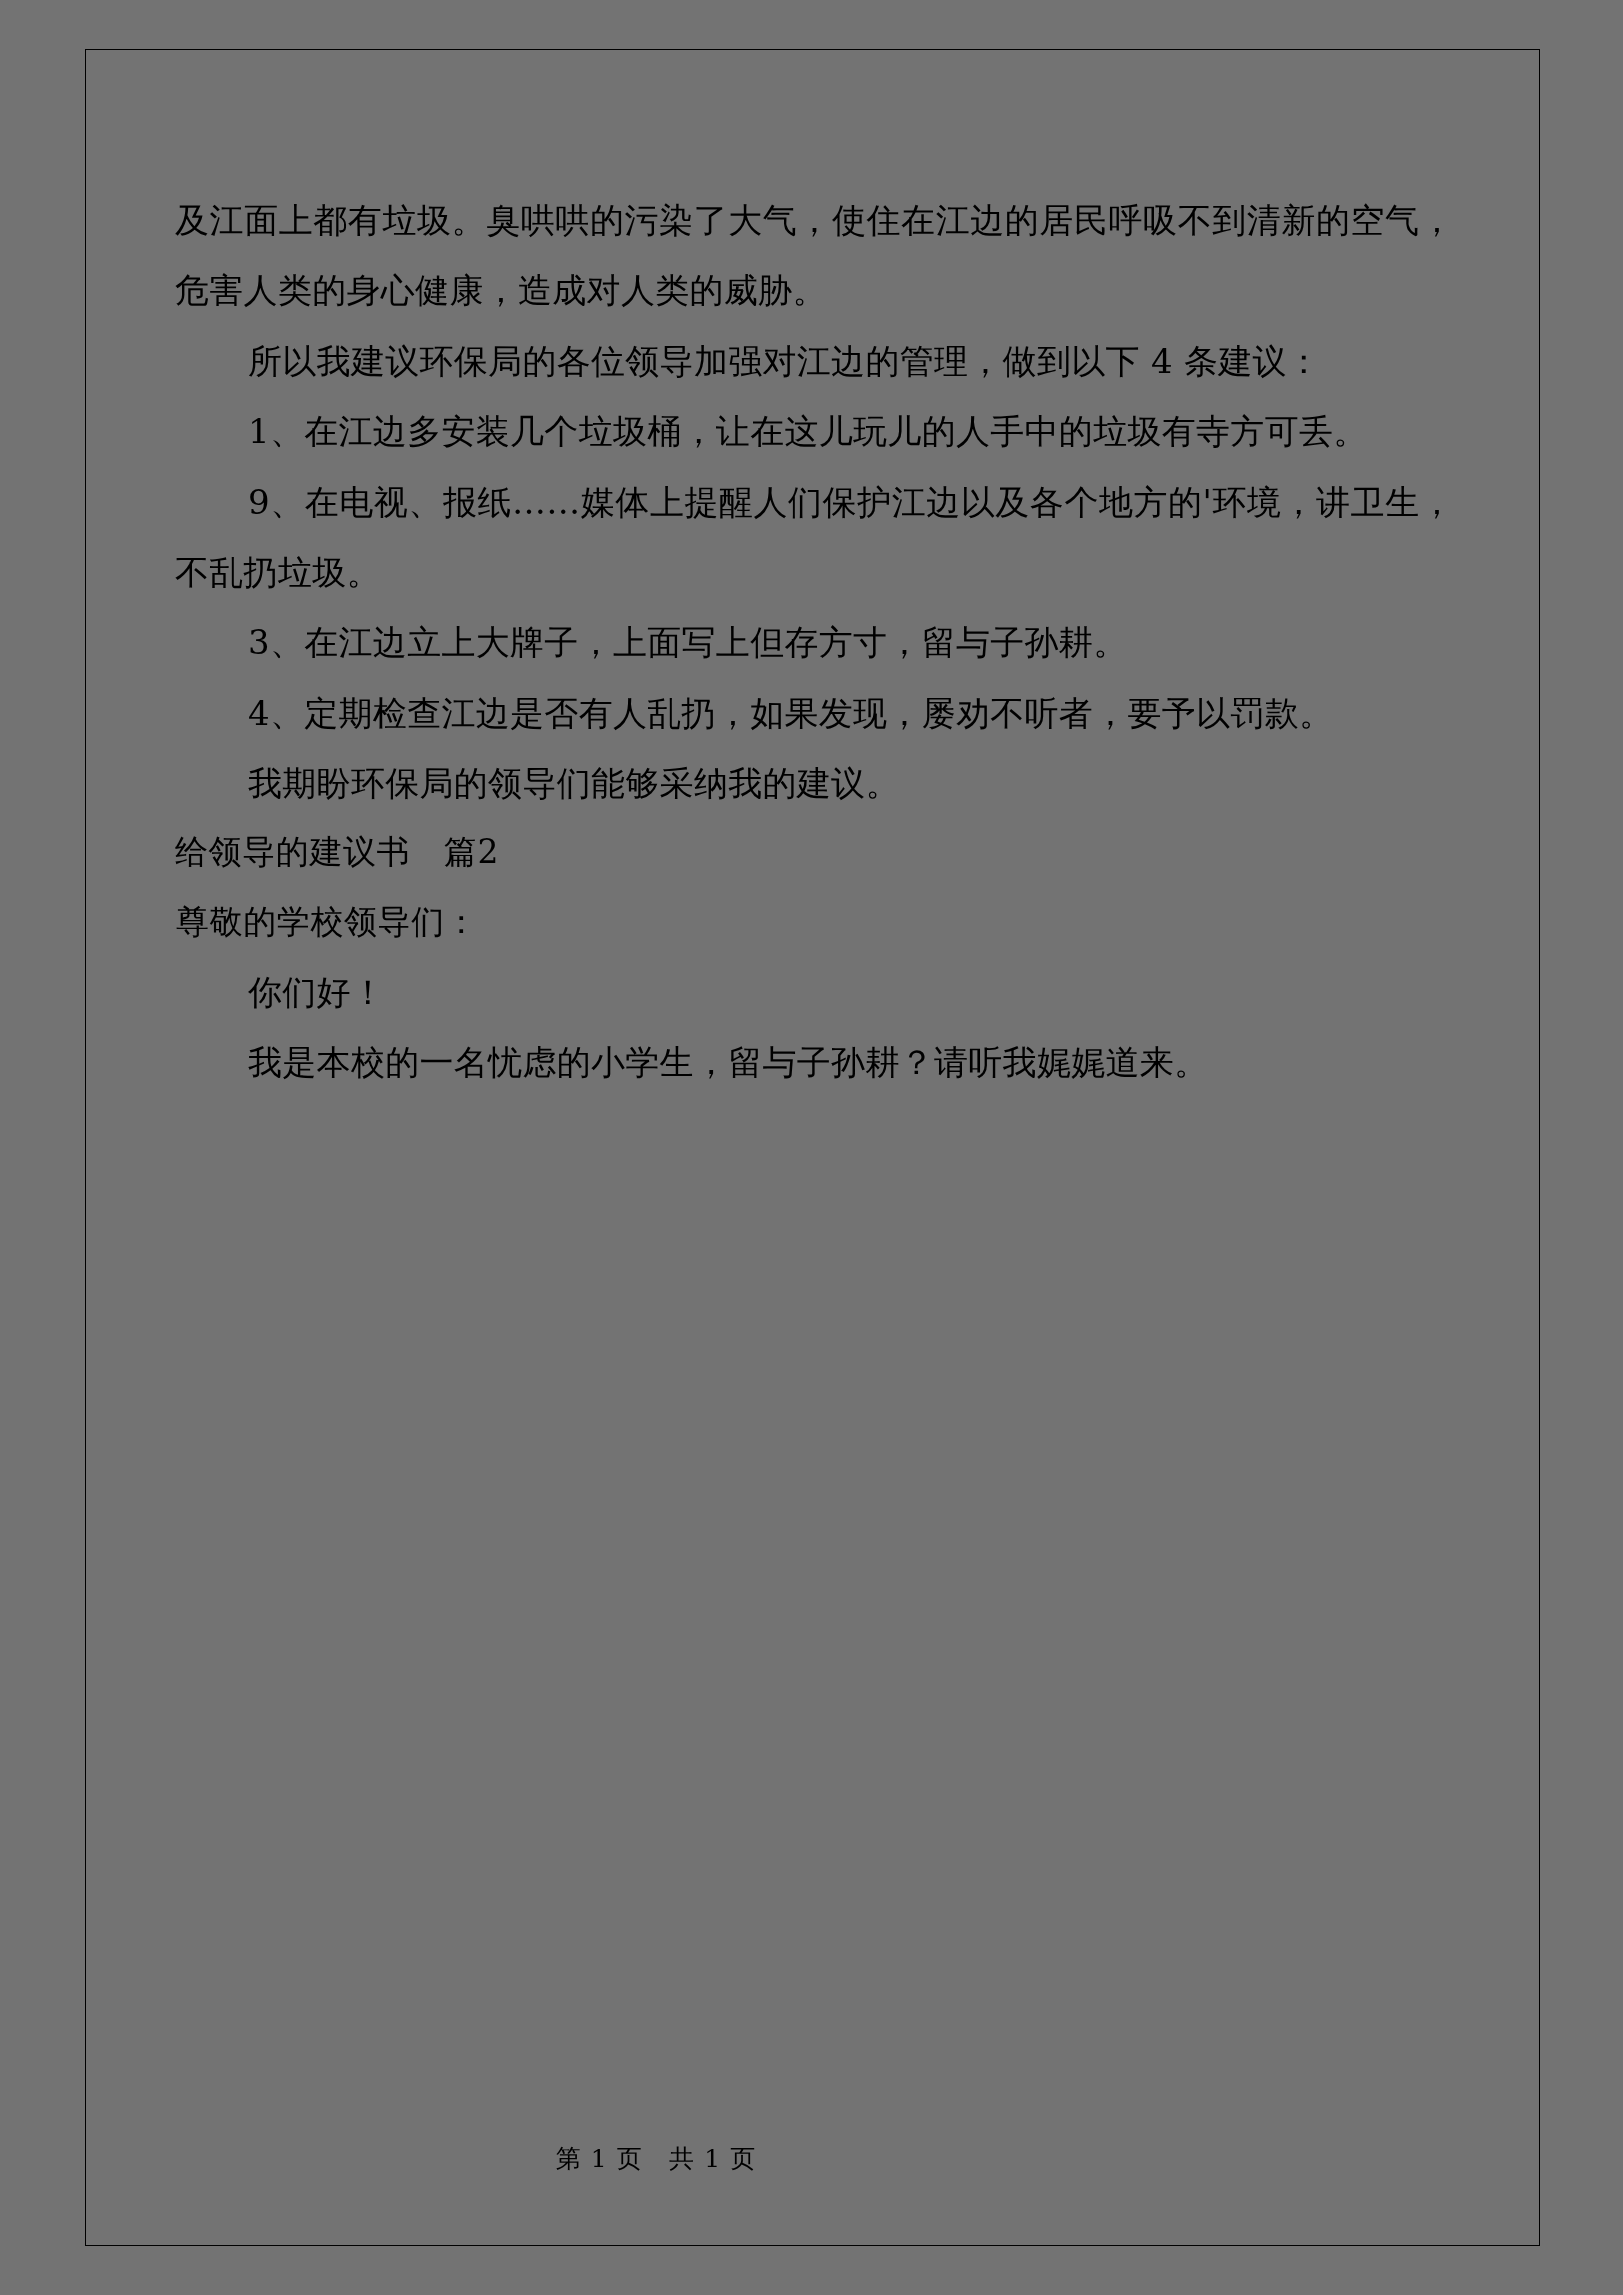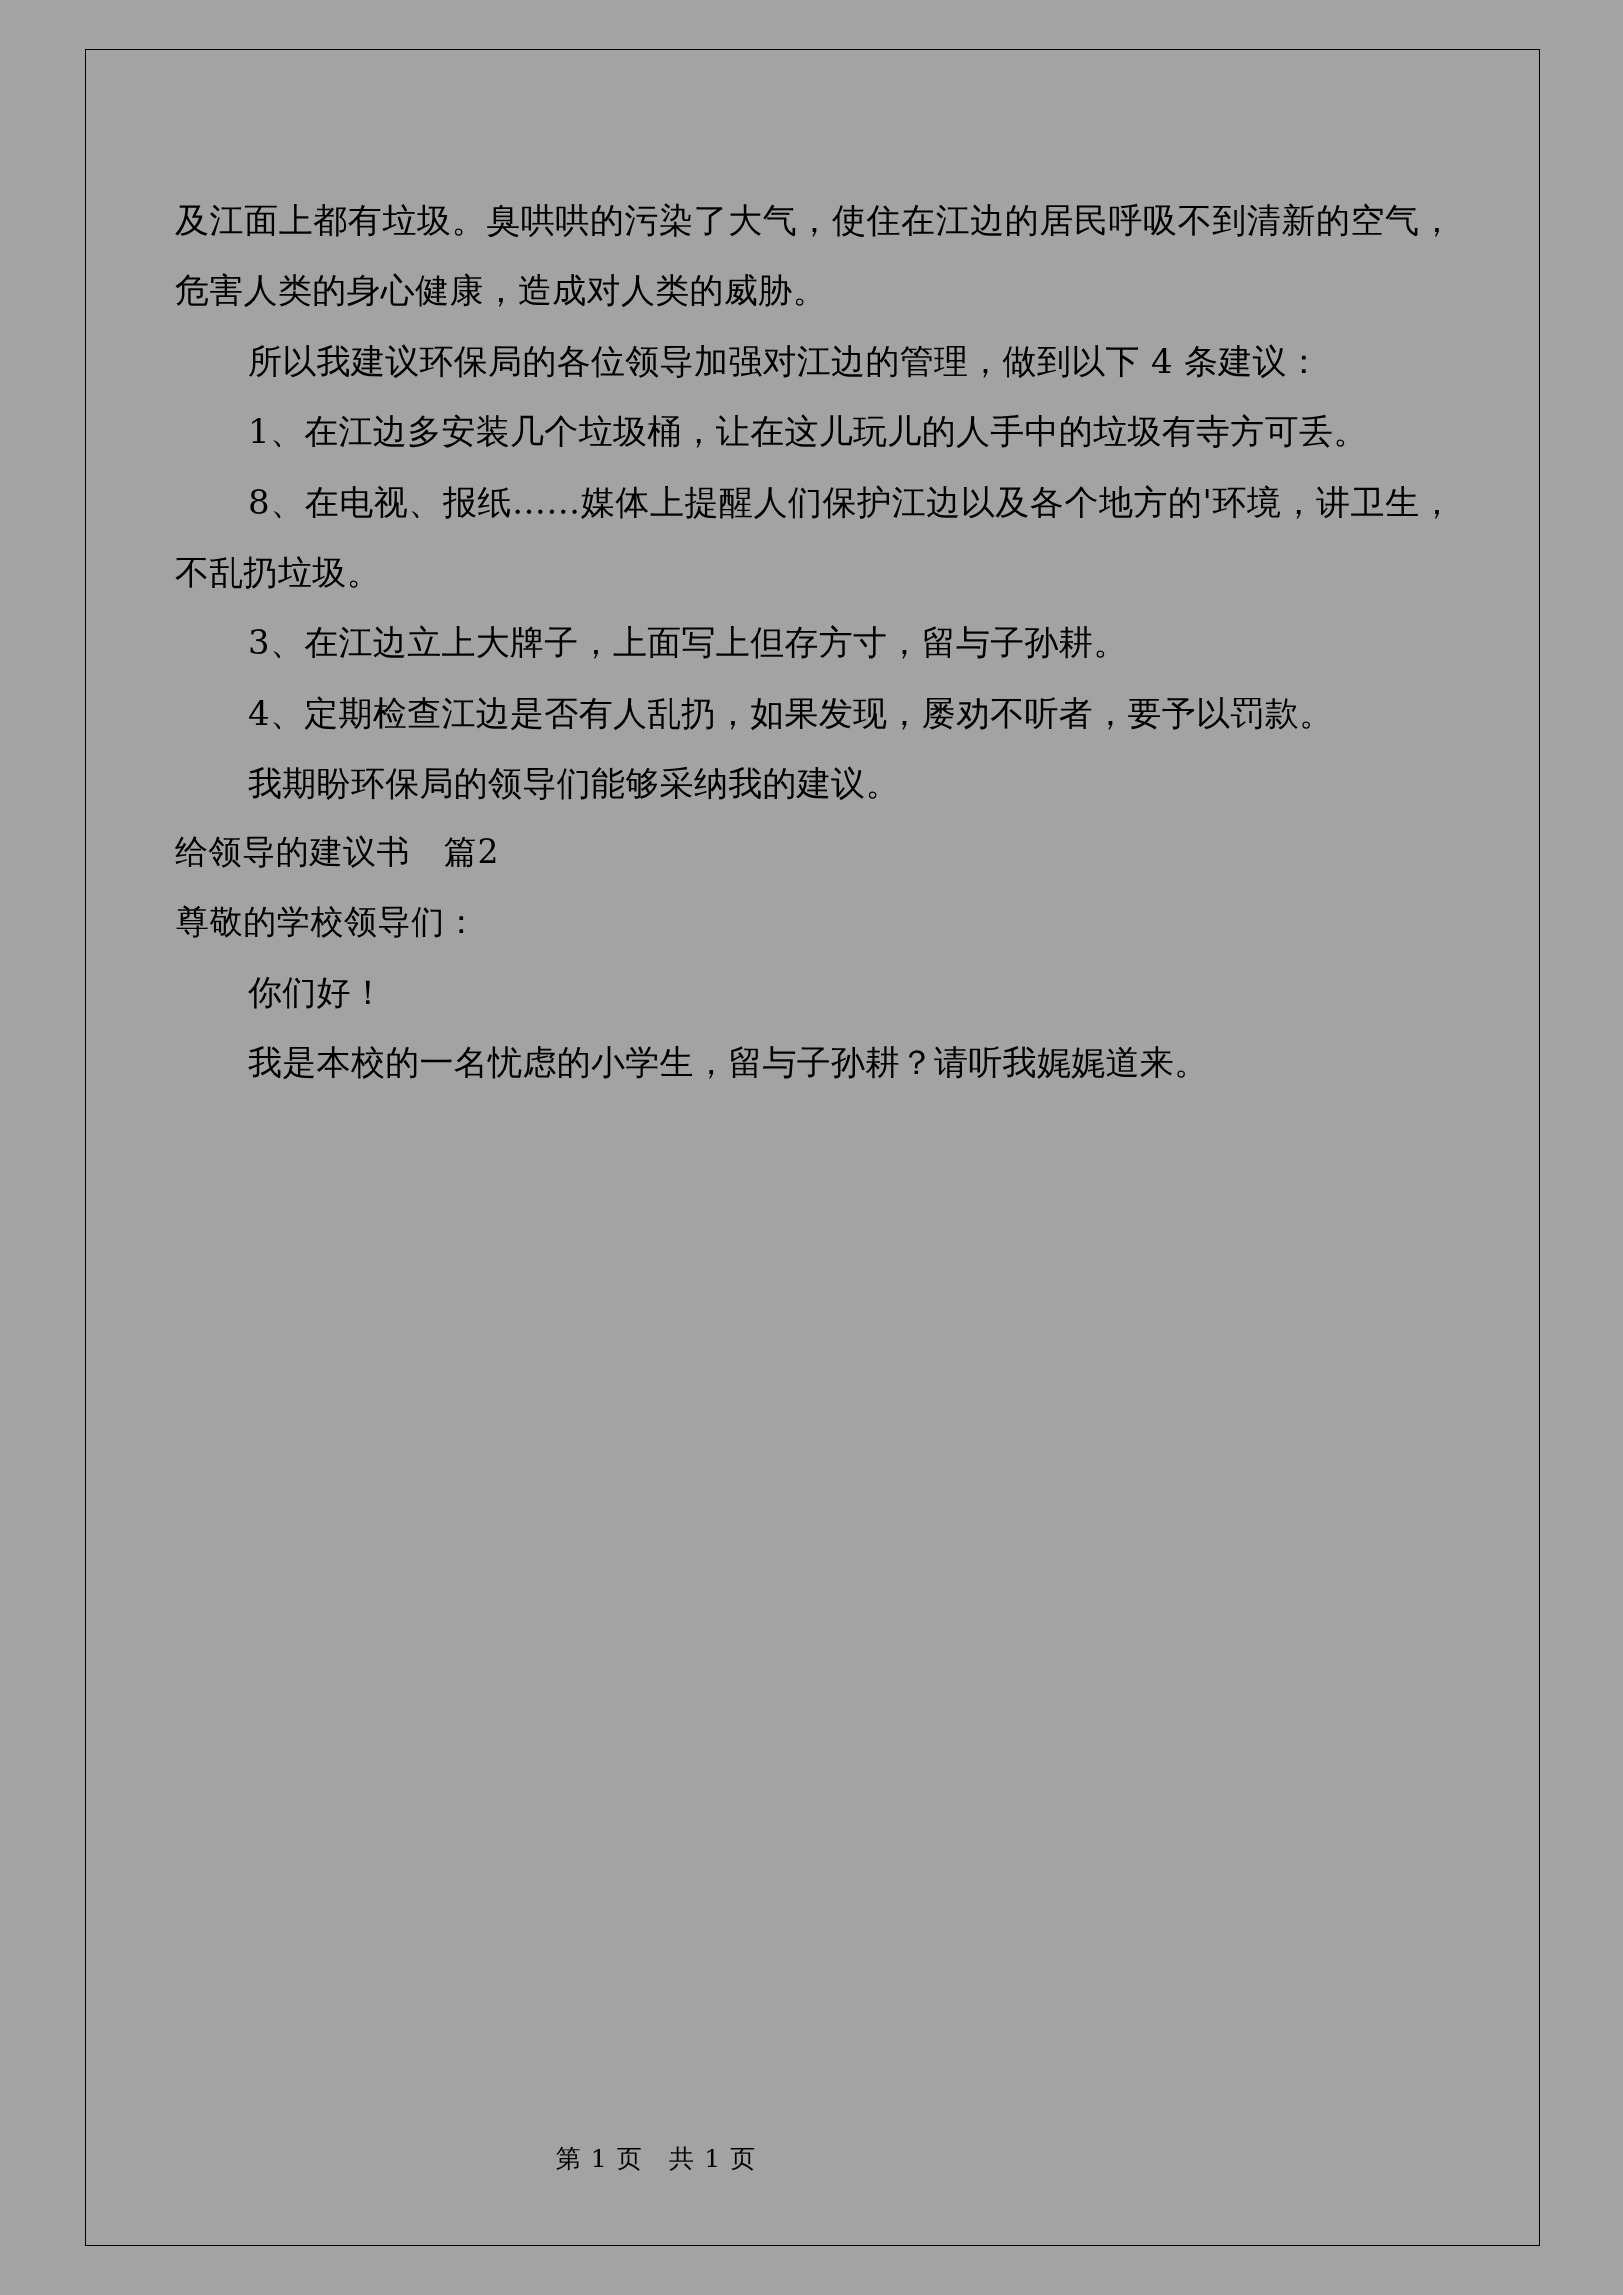--- a/index.html
+++ b/index.html
@@ -14,21 +14,21 @@
     color: #000000;
     position: relative;
     overflow: hidden;
   }
   .page {
     position: absolute;
     left: 0;
     top: 0;
     width: 1623px;
     height: 2295px;
-    background: #a3a3a3;
+    background: #737373;
   }
   .page-border {
     position: absolute;
     left: 85px;
     top: 49px;
     width: 1455px;
     height: 2197px;
     border: 1.7px solid #000000;
     box-sizing: border-box;
   }
@@ -79,21 +79,21 @@
 </head>
 <body>
 
 <div class="page">
   <div class="page-border"></div>
 
   <div class="content">
     <p class="para">及江面上都有垃圾。臭哄哄的污染了大气，使住在江边的居民呼吸不到清新的空气，危害人类的身心健康，造成对人类的威胁。</p>
     <p class="para indent">所以我建议环保局的各位领导加强对江边的管理，做到以下 4 条建议：</p>
     <p class="para indent">1、在江边多安装几个垃圾桶，让在这儿玩儿的人手中的垃圾有寺方可丢。</p>
-    <p class="para indent">8、在电视、报纸……媒体上提醒人们保护江边以及各个地方的'环境，讲卫生，不乱扔垃圾。</p>
+    <p class="para indent">9、在电视、报纸……媒体上提醒人们保护江边以及各个地方的'环境，讲卫生，不乱扔垃圾。</p>
     <p class="para indent">3、在江边立上大牌子，上面写上但存方寸，留与子孙耕。</p>
     <p class="para indent">4、定期检查江边是否有人乱扔，如果发现，屡劝不听者，要予以罚款。</p>
     <p class="para indent">我期盼环保局的领导们能够采纳我的建议。</p>
     <p class="heading">给领导的建议书　篇2</p>
     <p class="plain">尊敬的学校领导们：</p>
     <p class="para indent">你们好！</p>
     <p class="para indent">我是本校的一名忧虑的小学生，留与子孙耕？请听我娓娓道来。</p>
   </div>
 
   <div class="footer">第 1 页　共 1 页</div>

